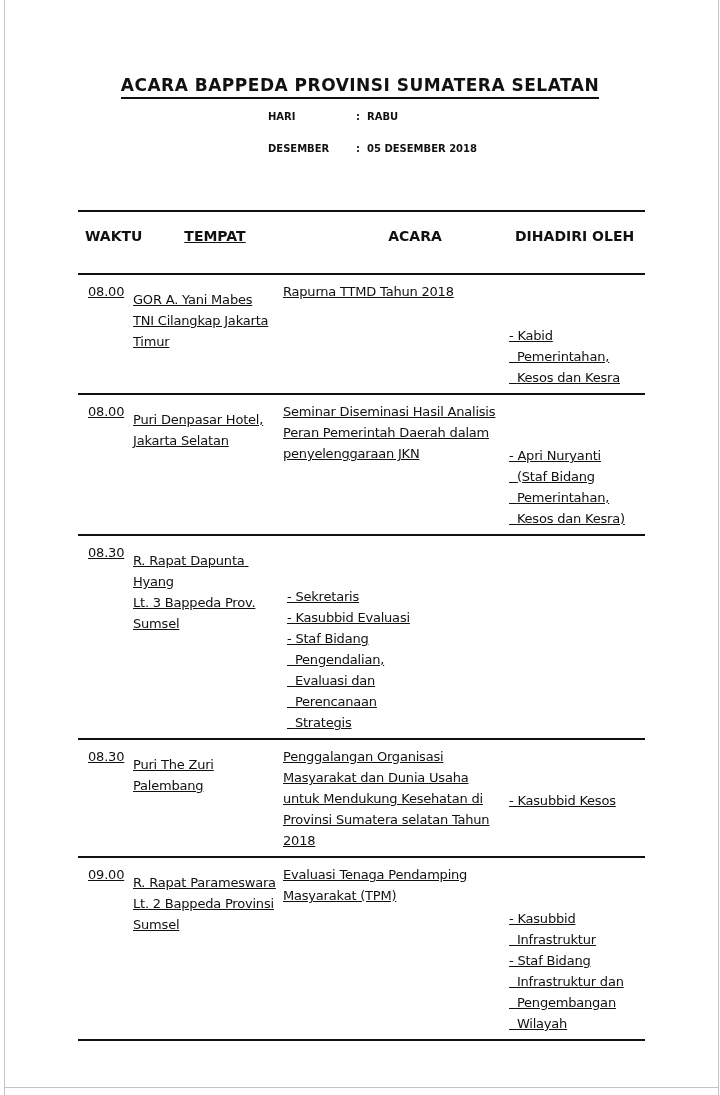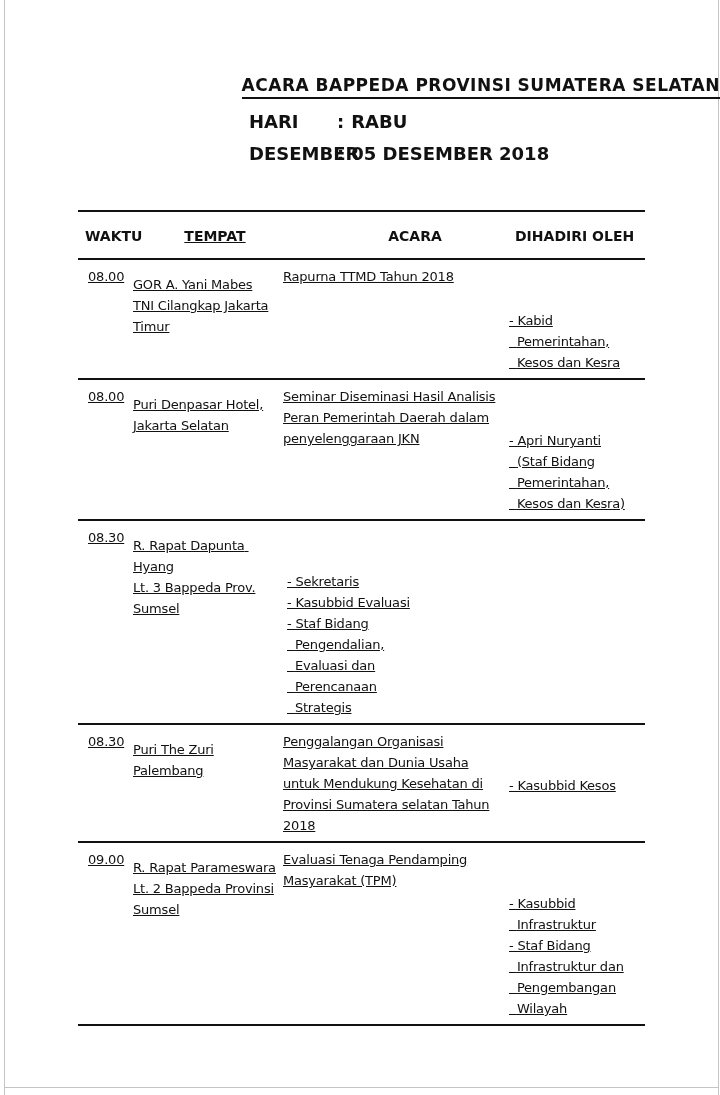--- a/index.html
+++ b/index.html
@@ -19,56 +19,56 @@
   
   .edge-left   { position: absolute; left: 4px;  top: 0; width: 1px; height: 1095px; background: #c4c4c4; }
   .edge-right  { position: absolute; left: 718px; top: 0; width: 1px; height: 1095px; background: #c4c4c4; }
   .edge-bottom { position: absolute; left: 4px; top: 1087px; width: 715px; height: 1px; background: #c4c4c4; }
 
   
   .title-wrap {
     position: absolute;
     left: 0; top: 75px;
     width: 720px;
-    text-align: right;
+    text-align: center;
   }
   .title-text {
     display: inline-block;
     font-size: 17px;
     font-weight: bold;
     letter-spacing: 0.5px;
     border-bottom: 2px solid #111;
     padding-bottom: 2px;
     white-space: nowrap;
   }
 
   
   .meta {
     position: absolute;
-    left: 249px; top: 111px;
-    font-size: 18px;
+    left: 268px; top: 111px;
+    font-size: 10px;
     font-weight: bold;
   }
   .meta-row { height: 32px; white-space: nowrap; }
   .meta-label { display: inline-block; width: 88px; }
   .meta-sep   { display: inline-block; margin-right: 7px; }
 
   
   .schedule {
     position: absolute;
     left: 78px; top: 210px;
     width: 567px;
     border-top: 2px solid #111;
     font-size: 13px;
     line-height: 21px;
     letter-spacing: -0.2px;
   }
   .hrow {
     display: flex;
-    padding: 14px 0 11px 0;
+    padding: 14px 0 26px 0;
     border-bottom: 2px solid #111;
     font-size: 14px;
     font-weight: bold;
     letter-spacing: 0;
   }
   .row {
     display: flex;
     padding: 6px 0 5px 0;
     border-bottom: 2px solid #111;
     text-decoration: underline;

